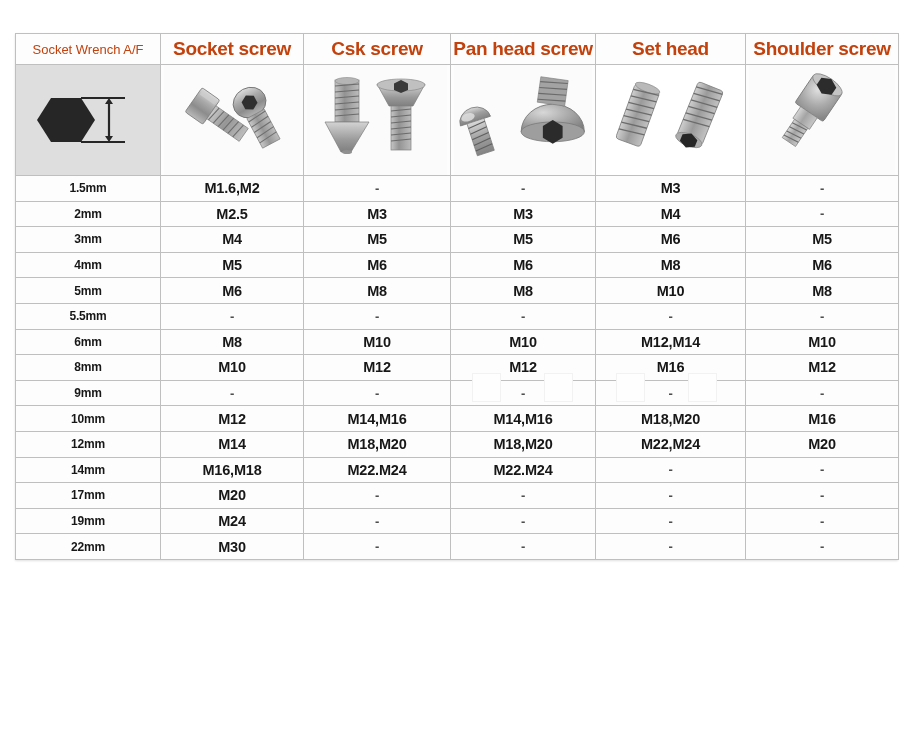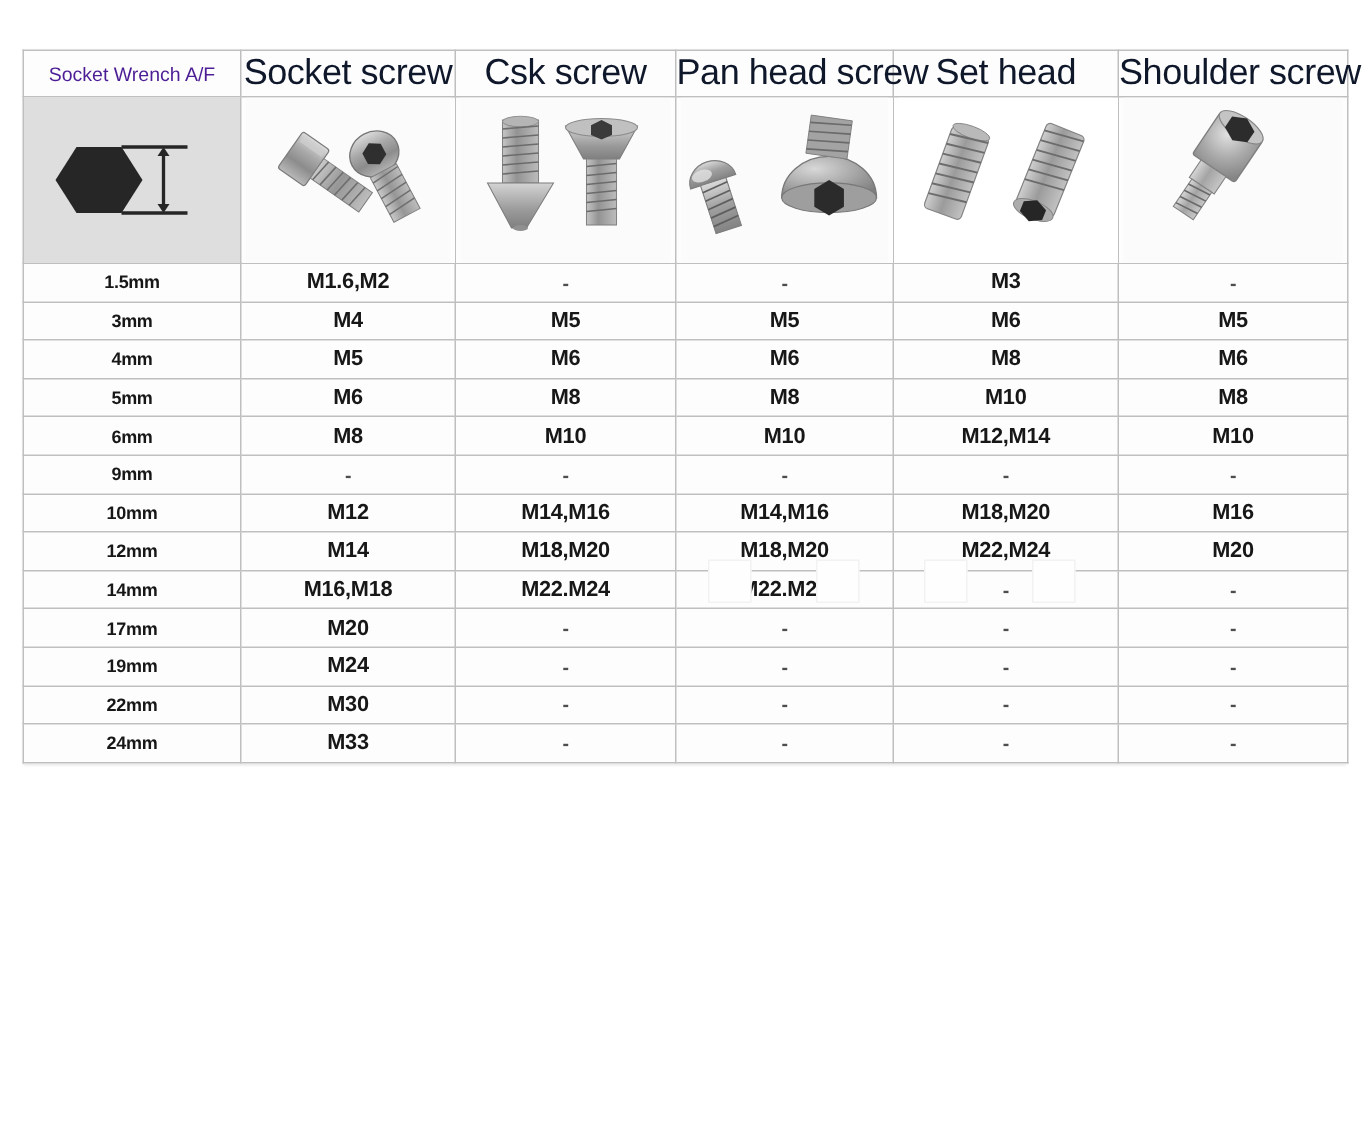--- a/index.html
+++ b/index.html
@@ -49,32 +49,32 @@
   col.c0 { width: 145px; }
   col.c1 { width: 143px; }
   col.c2 { width: 147px; }
   col.c3 { width: 145px; }
   col.c4 { width: 150px; }
   col.c5 { width: 153px; }
 
   
   .hdr-cell {
     height: 30px;
-    font-size: 24px;
-    font-weight: normal;
-    color: #0f172a;
+    font-size: 19px;
+    font-weight: bold;
+    color: #c2410c;
     letter-spacing: -0.3px;
     background: #ffffff;
     white-space: nowrap;
   }
   .hdr-cell.first {
     font-size: 13px;
     font-weight: normal;
     letter-spacing: 0px;
-    color: #4c1d95;
+    color: #c2410c;
   }
 
   
   .pic-cell {
     height: 110px;
     background: #ffffff;
     position: relative;
     overflow: hidden;
   }
   .pic-cell.gray-bg { background: #dedede; }
@@ -395,20 +395,28 @@
 
       <tr>
             <td class="data-cell size">1.5mm</td>
             <td class="data-cell">M1.6,M2</td>
             <td class="data-cell dash">-</td>
             <td class="data-cell dash">-</td>
             <td class="data-cell">M3</td>
             <td class="data-cell dash">-</td>
           </tr>
           <tr class="row-alt">
+            <td class="data-cell size">2mm</td>
+            <td class="data-cell">M2.5</td>
+            <td class="data-cell">M3</td>
+            <td class="data-cell">M3</td>
+            <td class="data-cell">M4</td>
+            <td class="data-cell dash">-</td>
+          </tr>
+          <tr class="row-alt">
             <td class="data-cell size">3mm</td>
             <td class="data-cell">M4</td>
             <td class="data-cell">M5</td>
             <td class="data-cell">M5</td>
             <td class="data-cell">M6</td>
             <td class="data-cell">M5</td>
           </tr>
           <tr>
             <td class="data-cell size">4mm</td>
             <td class="data-cell">M5</td>
@@ -418,27 +426,43 @@
             <td class="data-cell">M6</td>
           </tr>
           <tr class="row-alt">
             <td class="data-cell size">5mm</td>
             <td class="data-cell">M6</td>
             <td class="data-cell">M8</td>
             <td class="data-cell">M8</td>
             <td class="data-cell">M10</td>
             <td class="data-cell">M8</td>
           </tr>
+          <tr>
+            <td class="data-cell size">5.5mm</td>
+            <td class="data-cell dash">-</td>
+            <td class="data-cell dash">-</td>
+            <td class="data-cell dash">-</td>
+            <td class="data-cell dash">-</td>
+            <td class="data-cell dash">-</td>
+          </tr>
           <tr class="row-alt">
             <td class="data-cell size">6mm</td>
             <td class="data-cell">M8</td>
             <td class="data-cell">M10</td>
             <td class="data-cell">M10</td>
             <td class="data-cell">M12,M14</td>
             <td class="data-cell">M10</td>
+          </tr>
+          <tr class="row-alt">
+            <td class="data-cell size">8mm</td>
+            <td class="data-cell">M10</td>
+            <td class="data-cell">M12</td>
+            <td class="data-cell">M12</td>
+            <td class="data-cell">M16</td>
+            <td class="data-cell">M12</td>
           </tr>
           <tr>
             <td class="data-cell size">9mm</td>
             <td class="data-cell dash">-</td>
             <td class="data-cell dash">-</td>
             <td class="data-cell dash">-</td>
             <td class="data-cell dash">-</td>
             <td class="data-cell dash">-</td>
           </tr>
           <tr class="row-alt">
@@ -482,28 +506,20 @@
             <td class="data-cell dash">-</td>
           </tr>
           <tr>
             <td class="data-cell size">22mm</td>
             <td class="data-cell">M30</td>
             <td class="data-cell dash">-</td>
             <td class="data-cell dash">-</td>
             <td class="data-cell dash">-</td>
             <td class="data-cell dash">-</td>
           </tr>
-          <tr class="row-alt">
-            <td class="data-cell size">24mm</td>
-            <td class="data-cell">M33</td>
-            <td class="data-cell dash">-</td>
-            <td class="data-cell dash">-</td>
-            <td class="data-cell dash">-</td>
-            <td class="data-cell dash">-</td>
-          </tr>
         </tbody>
     </table>
 
     <div class="artifact" style="left:457px; top:340px; width:27px; height:27px;"></div>
     <div class="artifact" style="left:529px; top:340px; width:27px; height:27px;"></div>
     <div class="artifact" style="left:601px; top:340px; width:27px; height:27px;"></div>
     <div class="artifact" style="left:673px; top:340px; width:27px; height:27px;"></div>
   </div>
 </div>
 

